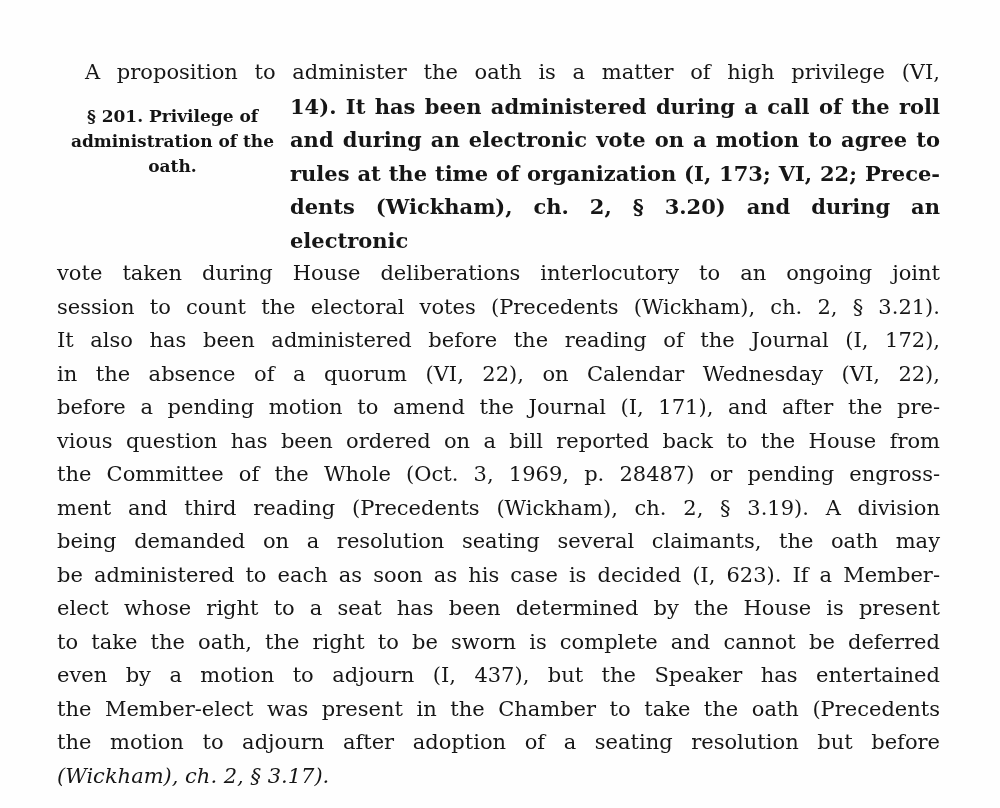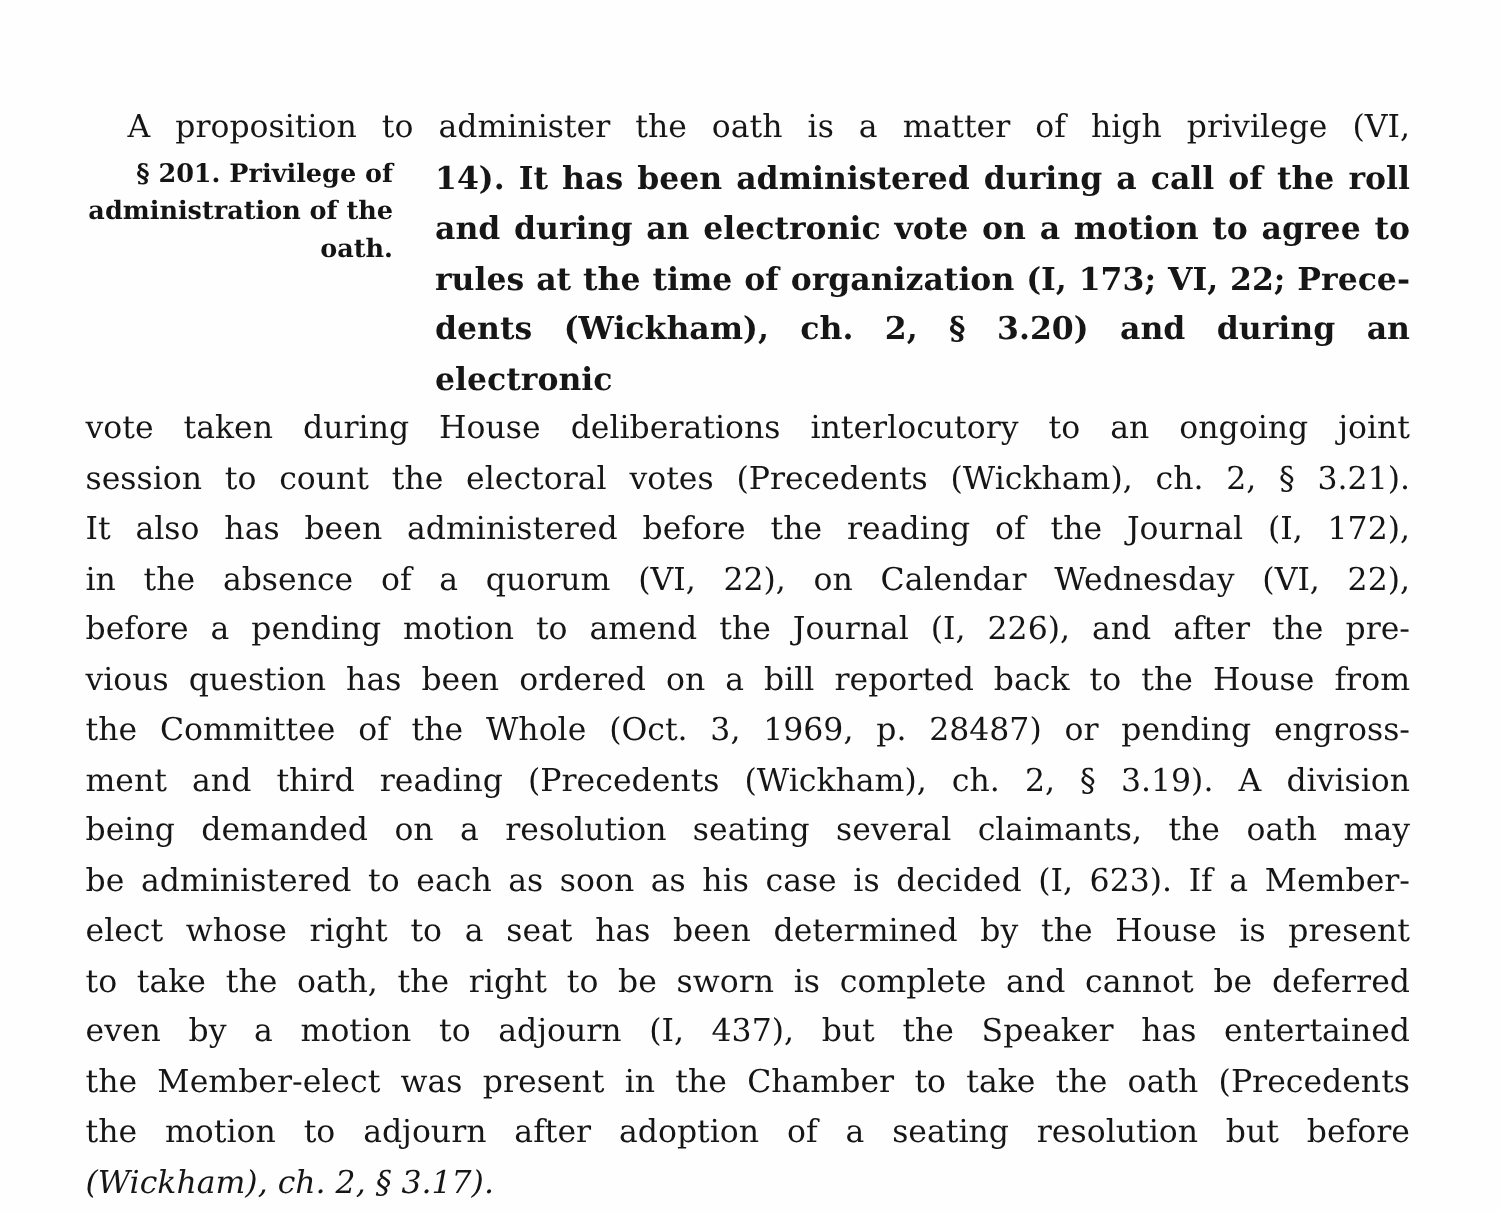--- a/index.html
+++ b/index.html
@@ -13,21 +13,21 @@
     height: 808px;
     background: #fefefe;
     color: #161616;
     font-family: "DejaVu Serif", "Liberation Serif", serif;
     overflow: hidden;
     box-sizing: border-box;
   }
   .body-paragraph {
     position: absolute;
     left: 57px;
-    top: 68px;
+    top: 56px;
     width: 883px;
   }
   .text-line {
     font-size: 21px;
     line-height: 33.5px;
     text-align: justify;
     text-align-last: justify;
     box-sizing: border-box;
     white-space: normal;
   }
@@ -40,27 +40,27 @@
     padding-left: 233px;
     font-weight: bold;
   }
   
   .body-paragraph .text-line:last-child {
     text-align-last: left;
     font-style: italic;
   }
   .sidenote {
     position: absolute;
-    left: 57px;
+    left: 70px;
     top: 104px;
     width: 205px;
     font-size: 17px;
     line-height: 25px;
     font-weight: 700;
-    text-align: right;
+    text-align: center;
     color: #141414;
   }
 </style>
 </head>
 <body>
 
 <div class="page">
 
   <div class="sidenote">
     <span>§ 201. Privilege of administration of the oath.</span>
@@ -69,21 +69,21 @@
   <div class="body-paragraph">
       <div class="text-line">A proposition to administer the oath is a matter of high privilege (VI,</div>
       <div class="text-line">14). It has been administered during a call of the roll</div>
       <div class="text-line">and during an electronic vote on a motion to agree to</div>
       <div class="text-line">rules at the time of organization (I, 173; VI, 22; Prece-</div>
       <div class="text-line">dents (Wickham), ch. 2, § 3.20) and during an electronic</div>
       <div class="text-line">vote taken during House deliberations interlocutory to an ongoing joint</div>
       <div class="text-line">session to count the electoral votes (Precedents (Wickham), ch. 2, § 3.21).</div>
       <div class="text-line">It also has been administered before the reading of the Journal (I, 172),</div>
       <div class="text-line">in the absence of a quorum (VI, 22), on Calendar Wednesday (VI, 22),</div>
-      <div class="text-line">before a pending motion to amend the Journal (I, 226), and after the pre-</div>
+      <div class="text-line">before a pending motion to amend the Journal (I, 171), and after the pre-</div>
       <div class="text-line">vious question has been ordered on a bill reported back to the House from</div>
       <div class="text-line">the Committee of the Whole (Oct. 3, 1969, p. 28487) or pending engross-</div>
       <div class="text-line">ment and third reading (Precedents (Wickham), ch. 2, § 3.19). A division</div>
       <div class="text-line">being demanded on a resolution seating several claimants, the oath may</div>
       <div class="text-line">be administered to each as soon as his case is decided (I, 623). If a Member-</div>
       <div class="text-line">elect whose right to a seat has been determined by the House is present</div>
       <div class="text-line">to take the oath, the right to be sworn is complete and cannot be deferred</div>
       <div class="text-line">even by a motion to adjourn (I, 437), but the Speaker has entertained</div>
       <div class="text-line">the Member-elect was present in the Chamber to take the oath (Precedents</div>
       <div class="text-line">the motion to adjourn after adoption of a seating resolution but before</div>

